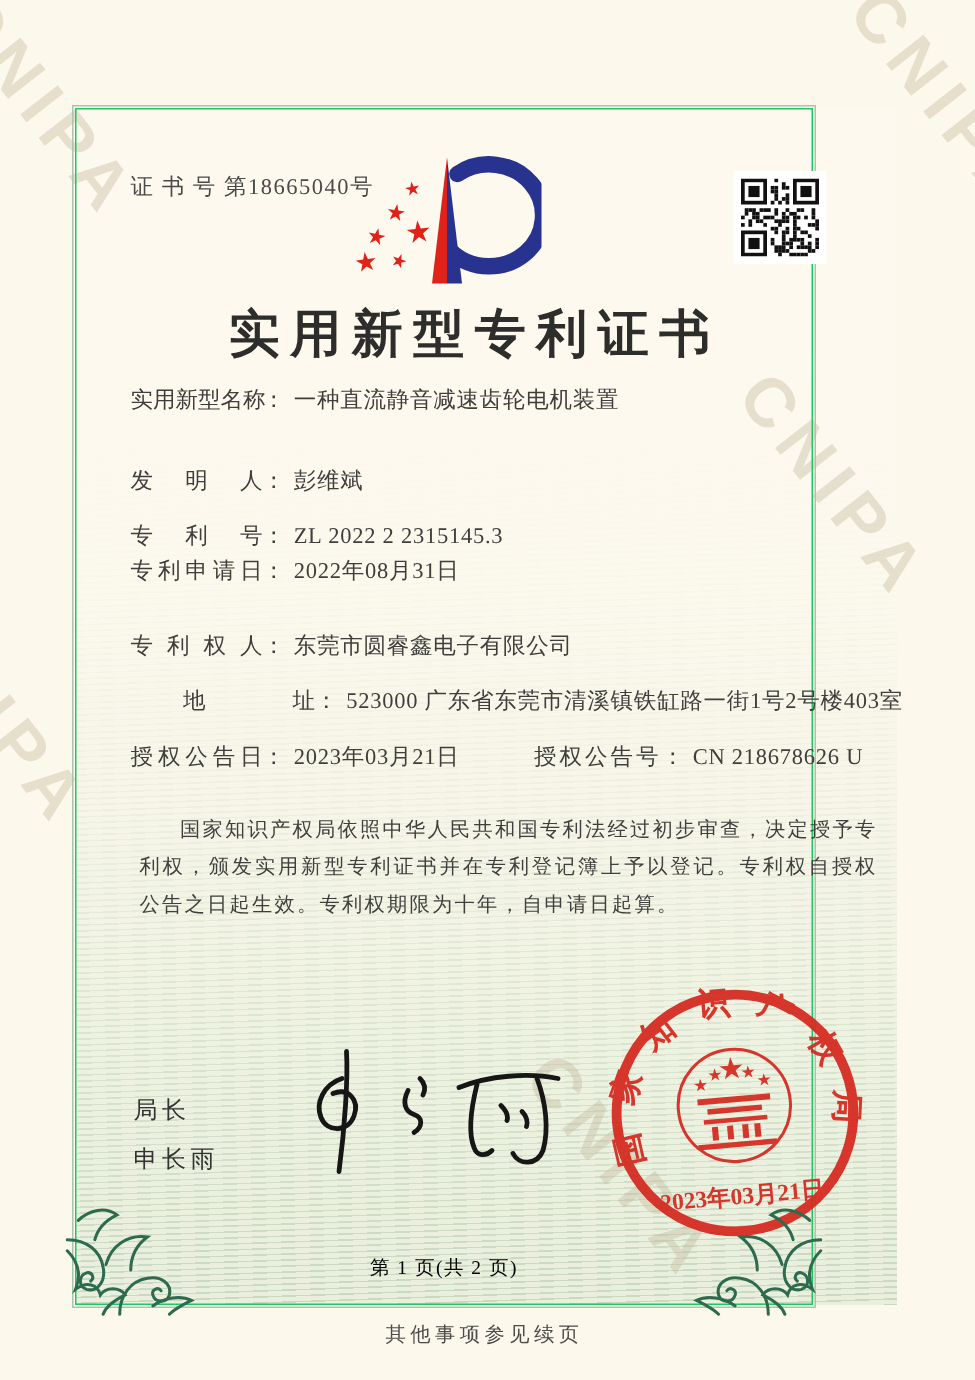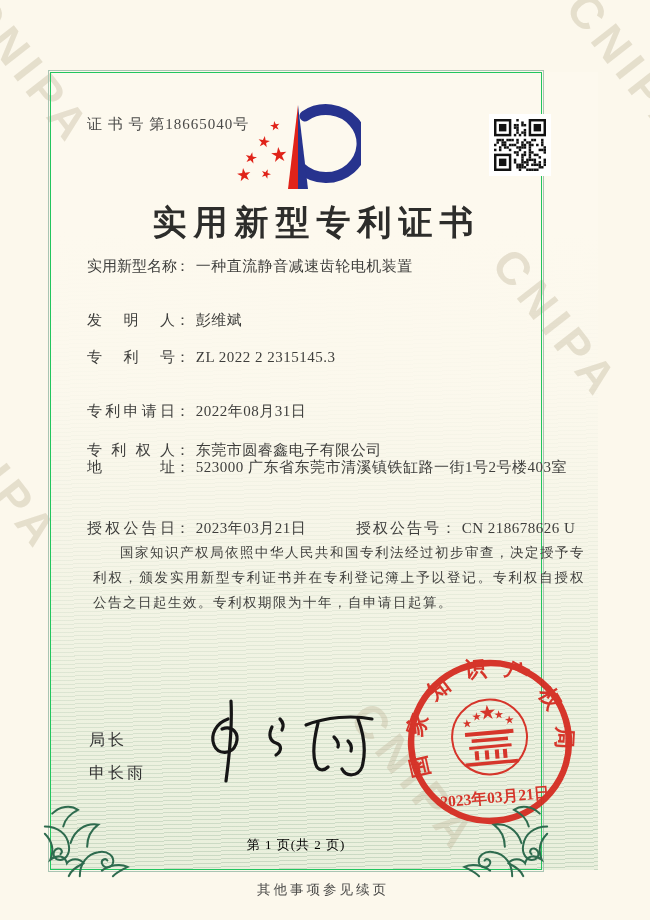--- a/index.html
+++ b/index.html
@@ -36,22 +36,22 @@
     display:flex;align-items:center;justify-content:center;}
   .qr-wrap svg{width:52px;height:52px;}
 
   .title{position:absolute;left:0;right:0;top:127px;text-align:center;font-size:34px;
     font-weight:700;letter-spacing:7px;color:#2d2d2b;padding-left:41px;}
 
   .field-row{position:absolute;left:36px;right:20px;font-size:15px;color:#3e3e3c;white-space:nowrap;}
   .f-label{display:inline-block;width:88px;text-align:justify;text-align-last:justify;vertical-align:baseline;}
   .f-colon{display:inline-block;margin:0 2px 0 0;}
   .f-value{letter-spacing:.5px;}
-  .row1{top:184px;}.row2{top:238px;}.row3{top:275px;}.row4{top:329px;}
-  .row5{top:348px;margin-top:20px;}.row6{top:385px;}.row7{top:446px;}
+  .row1{top:184px;}.row2{top:238px;}.row3{top:275px;}.row4{top:298px;}
+  .row5{top:348px;}.row6{top:385px;margin-left:35px;}.row7{top:422px;}
   .grant-no{margin-left:46px;}
   .g-label{letter-spacing:2px;}
 
   .para{position:absolute;left:30px;width:492px;font-size:13.5px;line-height:25px;
     color:#3f3f3d;letter-spacing:1.5px;text-indent:2em;text-align:justify;margin:12px;}
   .p1{top:455px;}
   .p2{top:517px;}
 
   .director{position:absolute;left:38px;top:652px;font-family:Liberation Mono, monospace;
     font-size:16px;color:#333;letter-spacing:3px;line-height:33px;}

